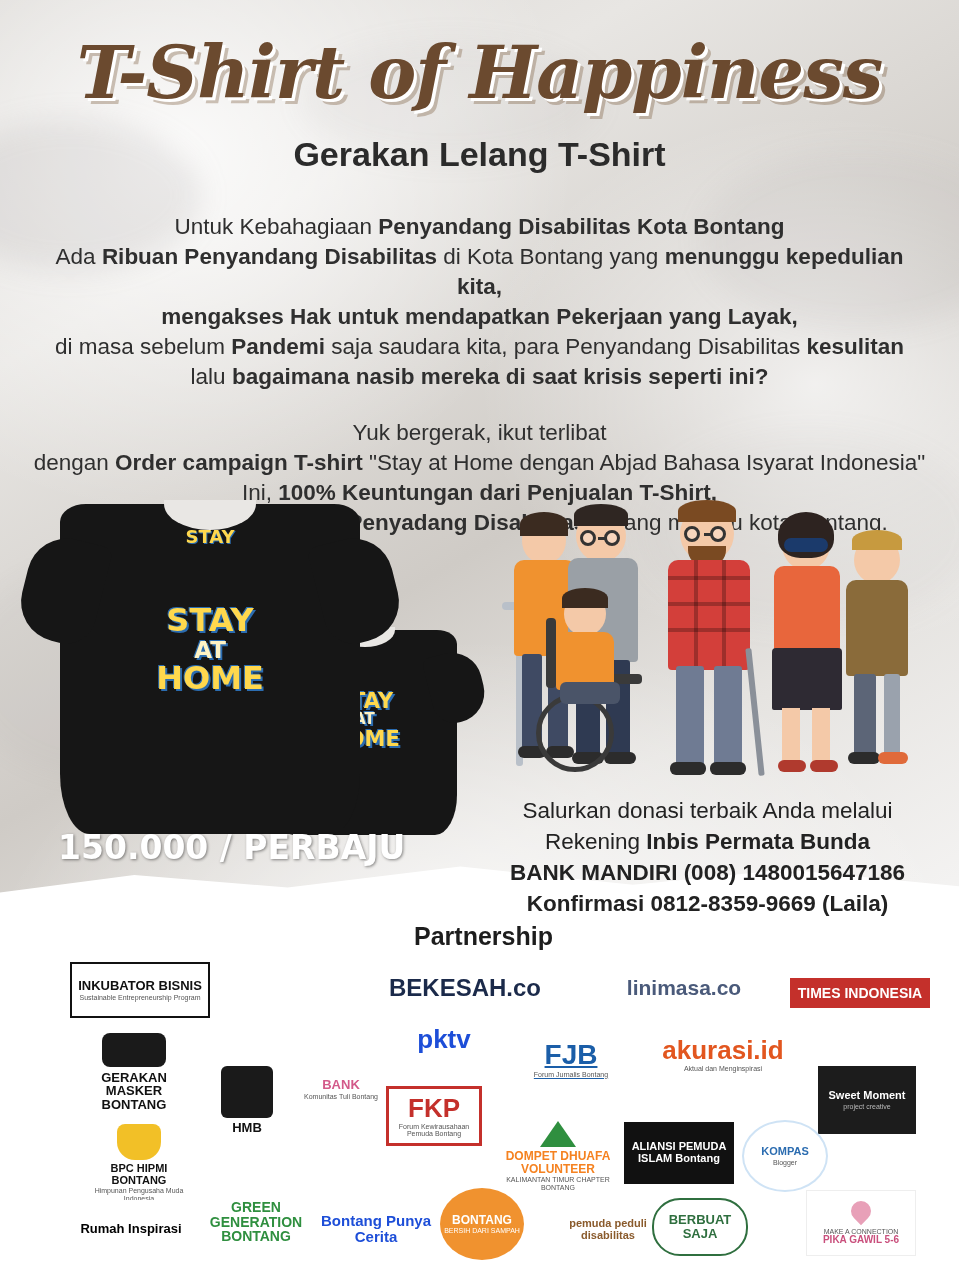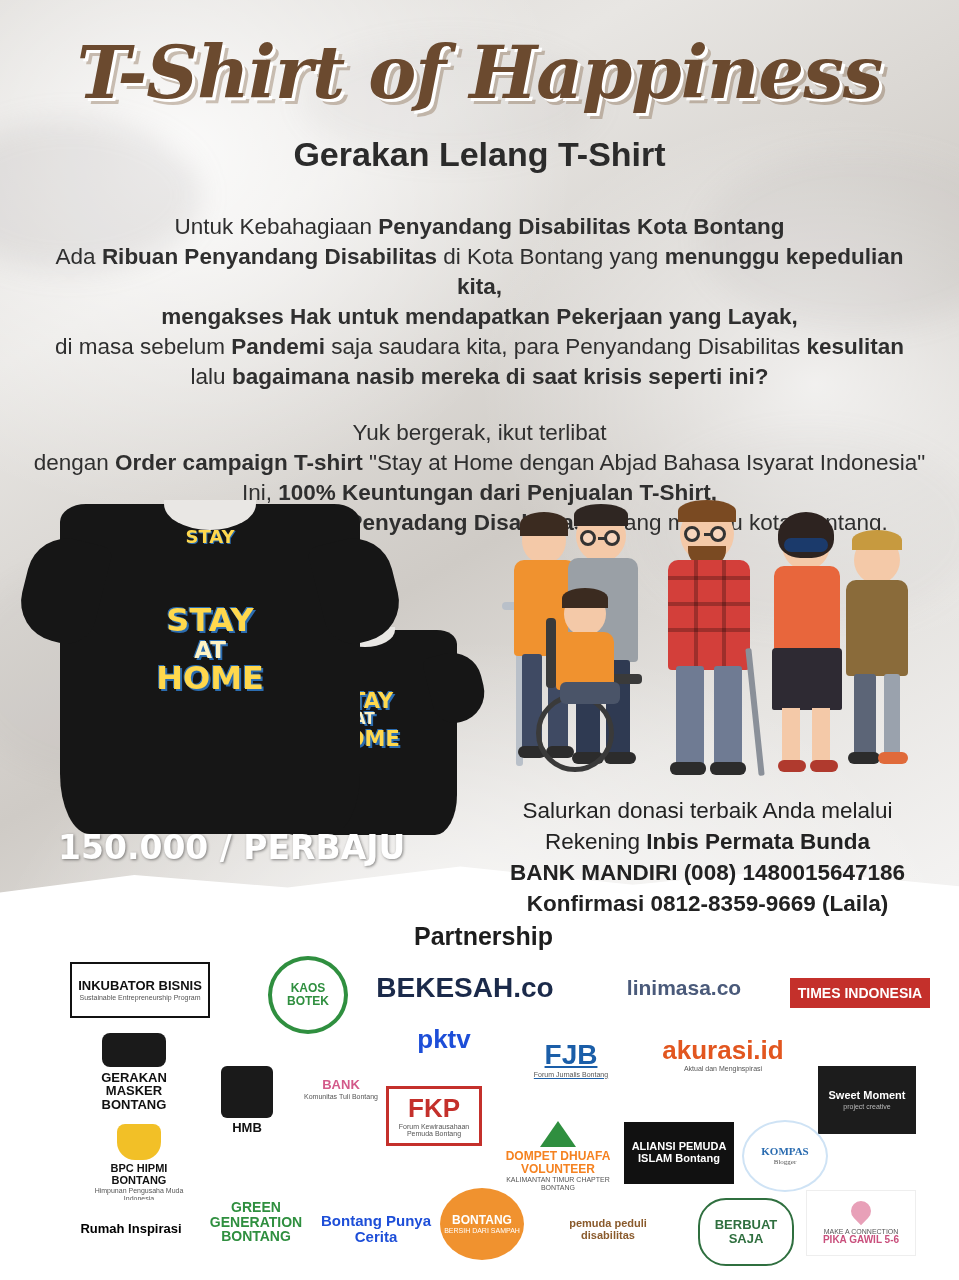--- a/index.html
+++ b/index.html
@@ -347,25 +347,22 @@
 
   <div class="partnership-title">Partnership</div>
 
   <div class="logos">
 
     <div class="logo" style="left:42px;top:10px;width:140px;height:56px;background:#fff;border:2px solid #111;font-size:13px;color:#111;">
       <span>INKUBATOR BISNIS</span>
       <span class="sub">Sustainable Entrepreneurship Program</span>
     </div>
 
-    <div class="logo" style="left:240px;top:4px;width:80px;height:78px;background:#fff;border:4px solid #2f8f3f;border-radius:50%;font-size:12px;color:#2f8f3f;">
-      <span>KAOS BOTEK</span>
-    </div>
-
-    <div class="logo" style="left:342px;top:14px;width:190px;height:44px;background:#fff;font-size:28px;color:#1b2a4a;">
+
+    <div class="logo" style="left:342px;top:14px;width:190px;height:44px;background:#fff;font-size:24px;color:#1b2a4a;">
       <span>BEKESAH.co</span>
     </div>
 
     <div class="logo" style="left:556px;top:14px;width:200px;height:44px;background:#fff;font-size:21px;color:#4a5a7a;">
       <span>linimasa.co</span>
     </div>
 
     <div class="logo" style="left:762px;top:26px;width:140px;height:30px;background:#c4302b;color:#fff;font-size:14px;">
       <span>TIMES INDONESIA</span>
     </div>
@@ -418,21 +415,21 @@
     <div class="logo" style="left:476px;top:168px;width:108px;height:72px;background:#fff;font-size:12px;color:#f58220;">
       <span style="display:block;width:0;height:0;border-left:18px solid transparent;border-right:18px solid transparent;border-bottom:26px solid #2f8f3f;margin-bottom:3px;"></span>
       <span>DOMPET DHUAFA VOLUNTEER</span>
       <span class="sub">KALIMANTAN TIMUR CHAPTER BONTANG</span>
     </div>
 
     <div class="logo" style="left:596px;top:170px;width:110px;height:62px;background:#111;color:#fff;font-size:11px;">
       <span>ALIANSI PEMUDA ISLAM Bontang</span>
     </div>
 
-    <div class="logo" style="left:714px;top:168px;width:86px;height:72px;background:#fff;border:2px solid #cfe3f5;border-radius:50%;font-size:11px;color:#2b6cb0;font-family:Liberation Serif, serif;">
+    <div class="logo" style="left:714px;top:168px;width:86px;height:72px;background:#fff;border:2px solid #cfe3f5;border-radius:50%;font-size:11px;color:#2b6cb0;">
       <span>KOMPAS</span>
       <span class="sub">Blogger</span>
     </div>
 
     <div class="logo" style="left:48px;top:248px;width:110px;height:58px;background:#fff;font-size:13px;color:#000000;">
       <span>Rumah Inspirasi</span>
     </div>
 
     <div class="logo" style="left:170px;top:232px;width:116px;height:76px;background:#fff;font-size:14px;color:#2f8f3f;">
       <span>GREEN GENERATION BONTANG</span>
@@ -444,21 +441,21 @@
 
     <div class="logo" style="left:412px;top:236px;width:84px;height:72px;background:#f0922f;border-radius:50%;color:#fff;font-size:12px;">
       <span>BONTANG</span>
       <span class="sub" style="color:#fff;">BERSIH DARI SAMPAH</span>
     </div>
 
     <div class="logo" style="left:520px;top:250px;width:120px;height:56px;background:#fff;font-size:11px;color:#8a5a2b;">
       <span>pemuda peduli disabilitas</span>
     </div>
 
-    <div class="logo" style="left:670px;top:246px;width:96px;height:68px;background:#fff;border:2px solid #2f6f3f;border-radius:28px;font-size:13px;color:#2f6f3f;">
+    <div class="logo" style="left:624px;top:246px;width:96px;height:58px;background:#fff;border:2px solid #2f6f3f;border-radius:28px;font-size:13px;color:#2f6f3f;">
       <span>BERBUAT SAJA</span>
     </div>
 
     <div class="logo" style="left:778px;top:238px;width:110px;height:66px;background:#fff;border:1px solid #eee;font-size:10px;color:#c94f7c;">
       <span style="display:block;width:20px;height:20px;background:#e8a0b8;border-radius:50% 50% 0 50%;transform:rotate(45deg);margin-bottom:6px;"></span>
       <span class="sub">MAKE A CONNECTION</span>
       <span>PIKA GAWIL 5-6</span>
     </div>
 
   </div>

